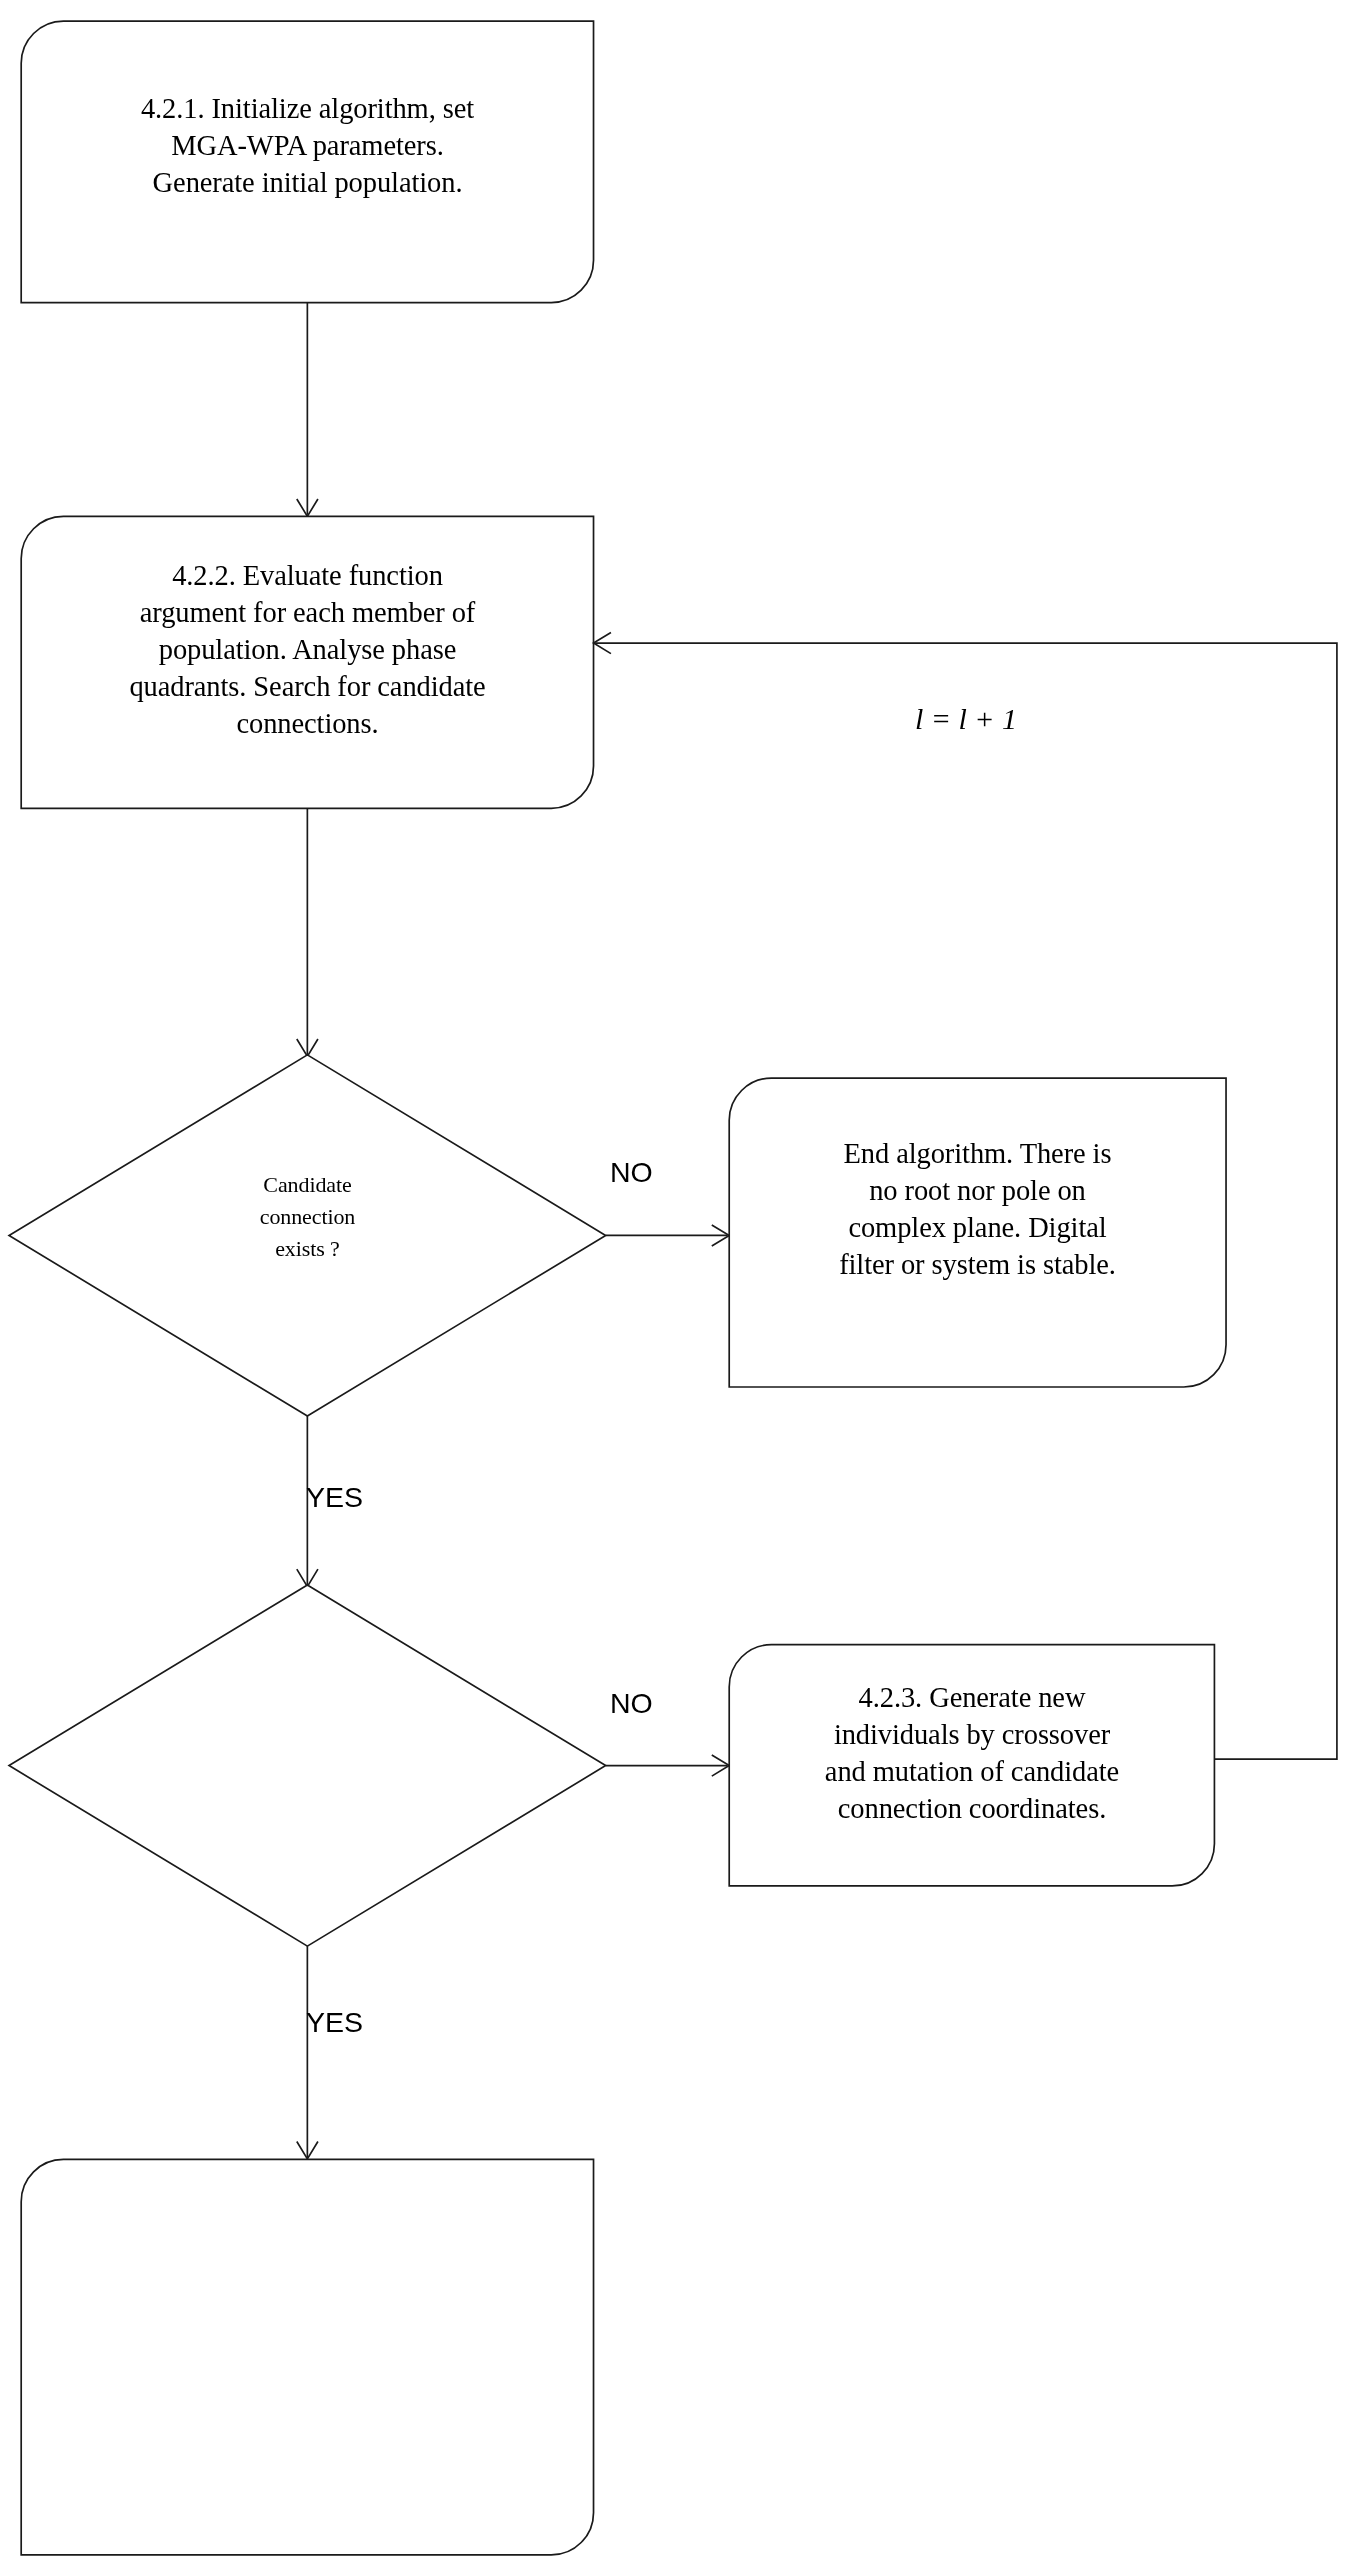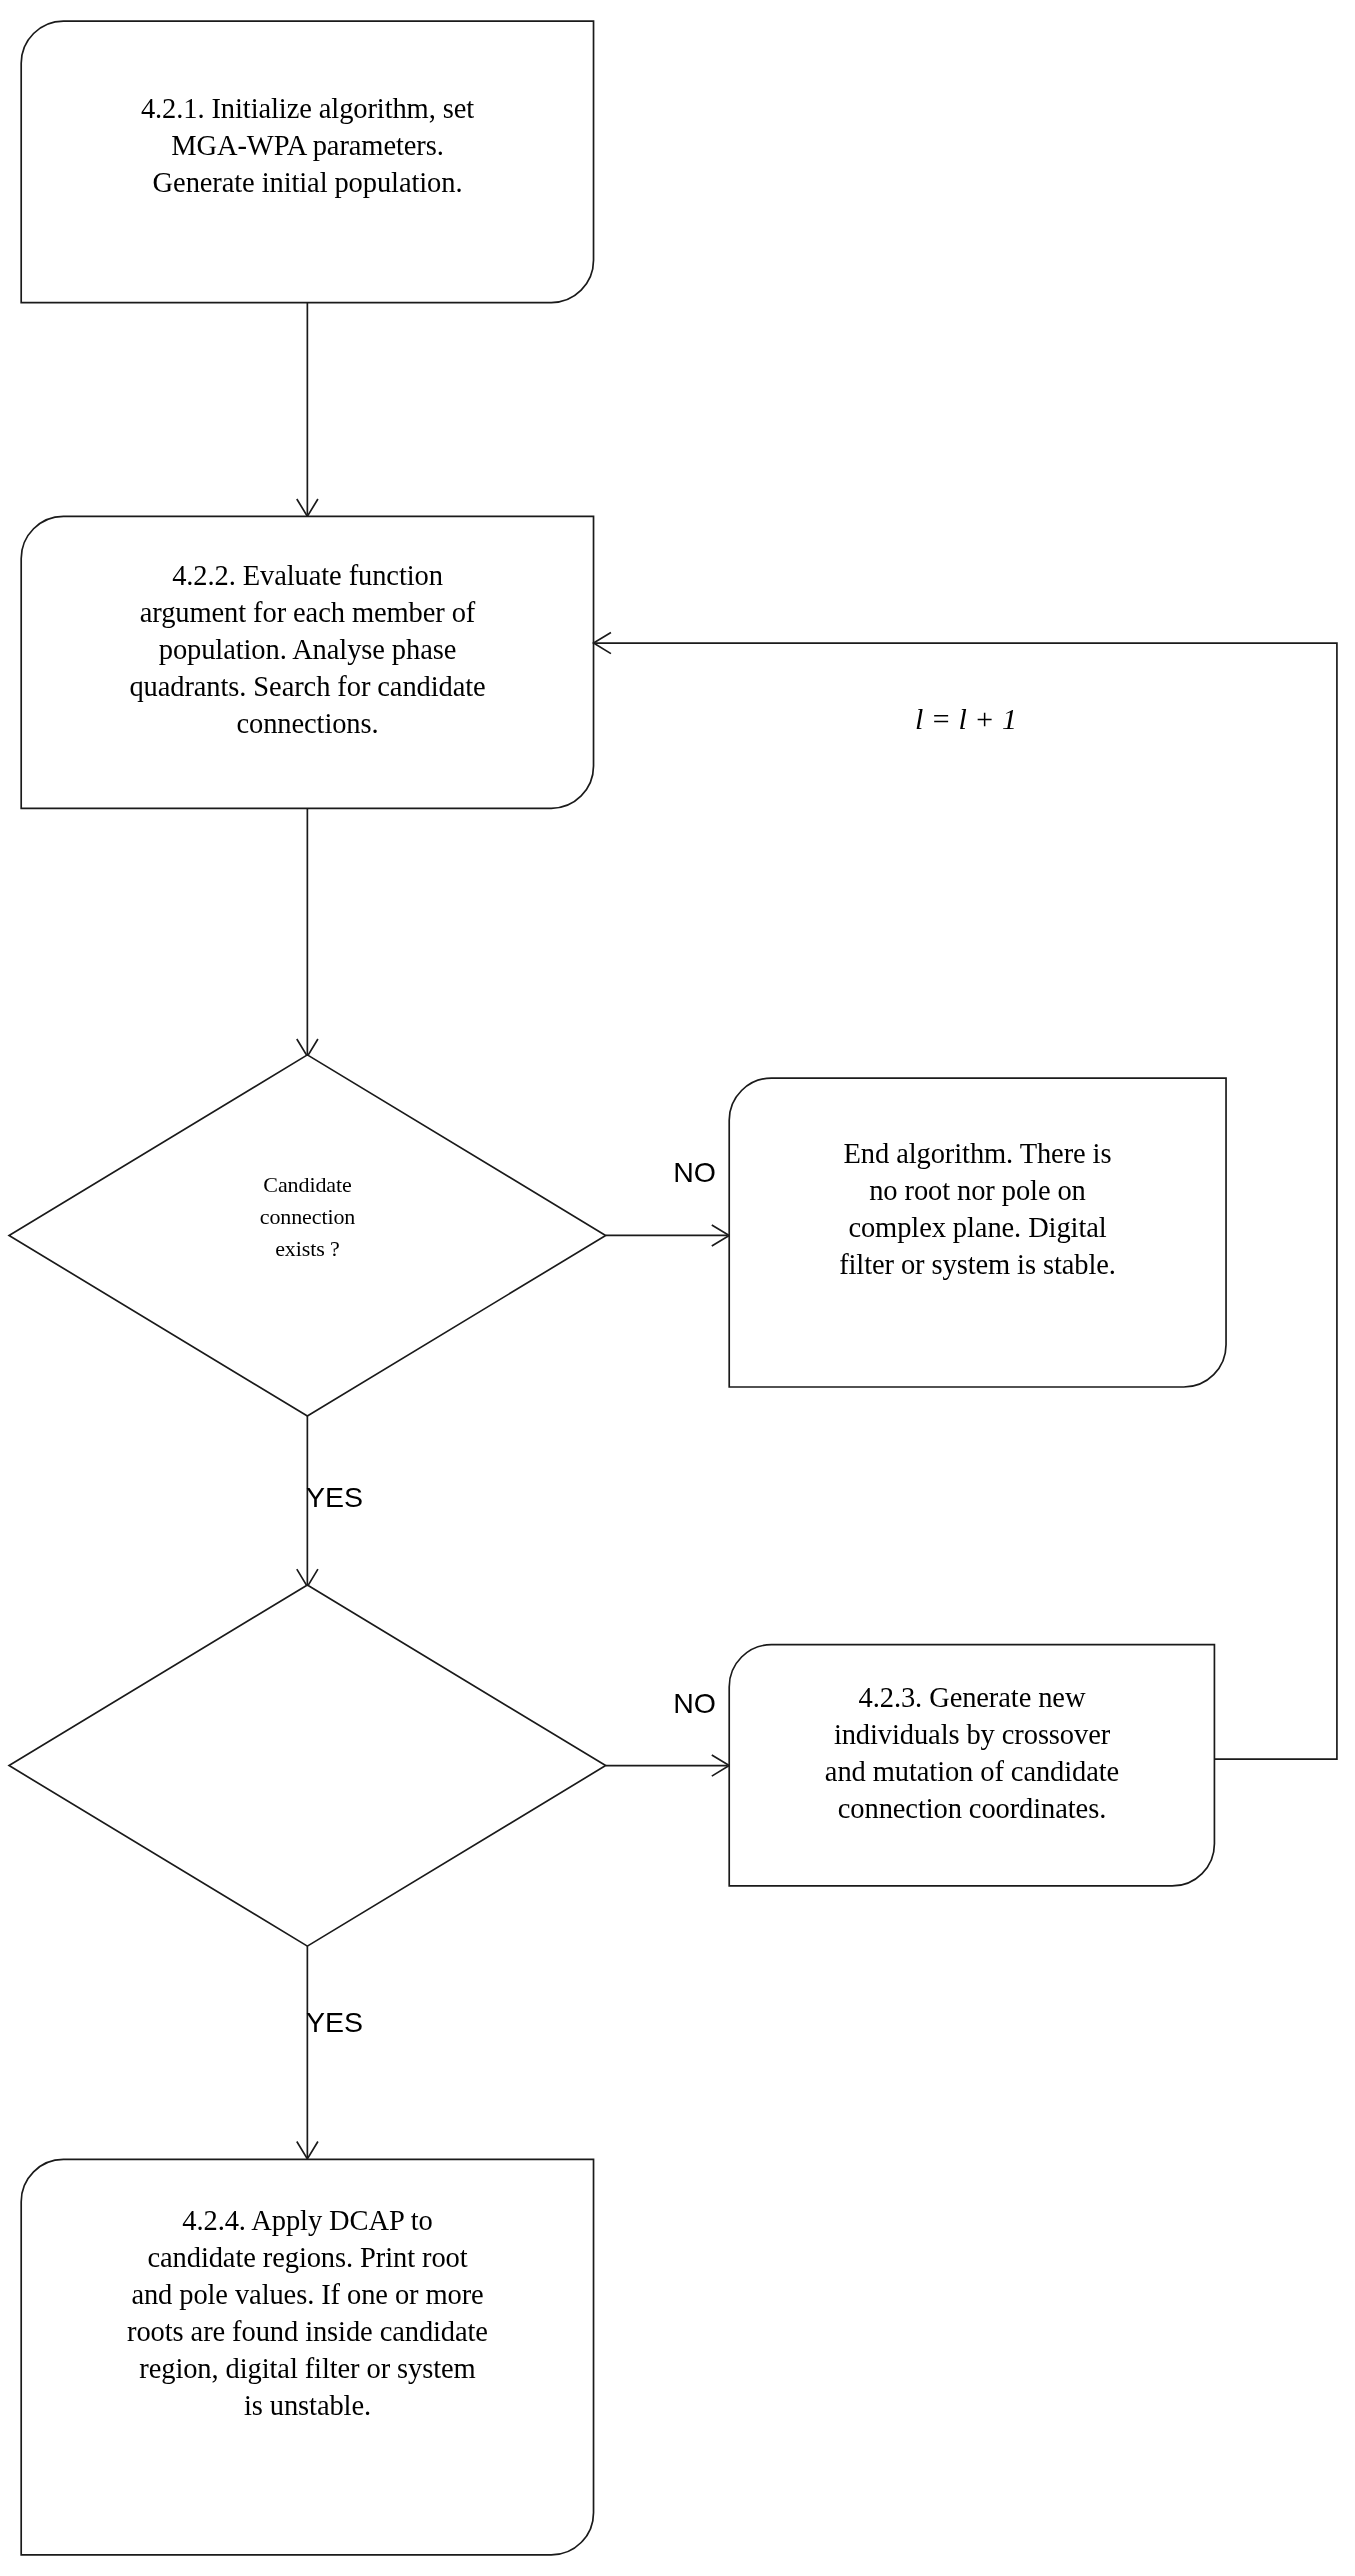--- a/index.html
+++ b/index.html
@@ -60,21 +60,21 @@
   }
   .diamond-text {
     font-size: 22px;
     line-height: 1.45;
   }
   .edge-label {
     position: absolute;
     color: #000000;
     font-family: "Liberation Sans", sans-serif;
     font-size: 28.5px;
-    text-align: right;
+    text-align: left;
     white-space: nowrap;
   }
   .loop-label {
     position: absolute;
     color: #000000;
     font-family: "Liberation Serif", serif;
     font-style: italic;
     font-size: 30px;
     text-align: center;
     white-space: nowrap;
@@ -142,26 +142,20 @@
 no root nor pole on
 complex plane. Digital
 filter or system is stable.</div>
 
 
   <div class="node-text box-text" style="left:740px; top:1679px; width:464px;">4.2.3. Generate new
 individuals by crossover
 and mutation of candidate
 connection coordinates.</div>
 
-  <div class="node-text box-text" style="left:32px; top:2202px; width:551px;">4.2.4. Apply DCAP to
-candidate regions. Print root
-and pole values. If one or more
-roots are found inside candidate
-region, digital filter or system
-is unstable.</div>
 
   <div class="edge-label" style="left:610px; top:1156px; width:106px;">NO</div>
 
   <div class="edge-label" style="left:306px; top:1481px; width:116px; text-align:left;">YES</div>
 
   <div class="edge-label" style="left:610px; top:1687px; width:106px;">NO</div>
 
   <div class="edge-label" style="left:306px; top:2006px; width:116px; text-align:left;">YES</div>
 
   <div class="loop-label" style="left:781px; top:694px; width:370px;margin-top:8px;">l = l + 1</div>

